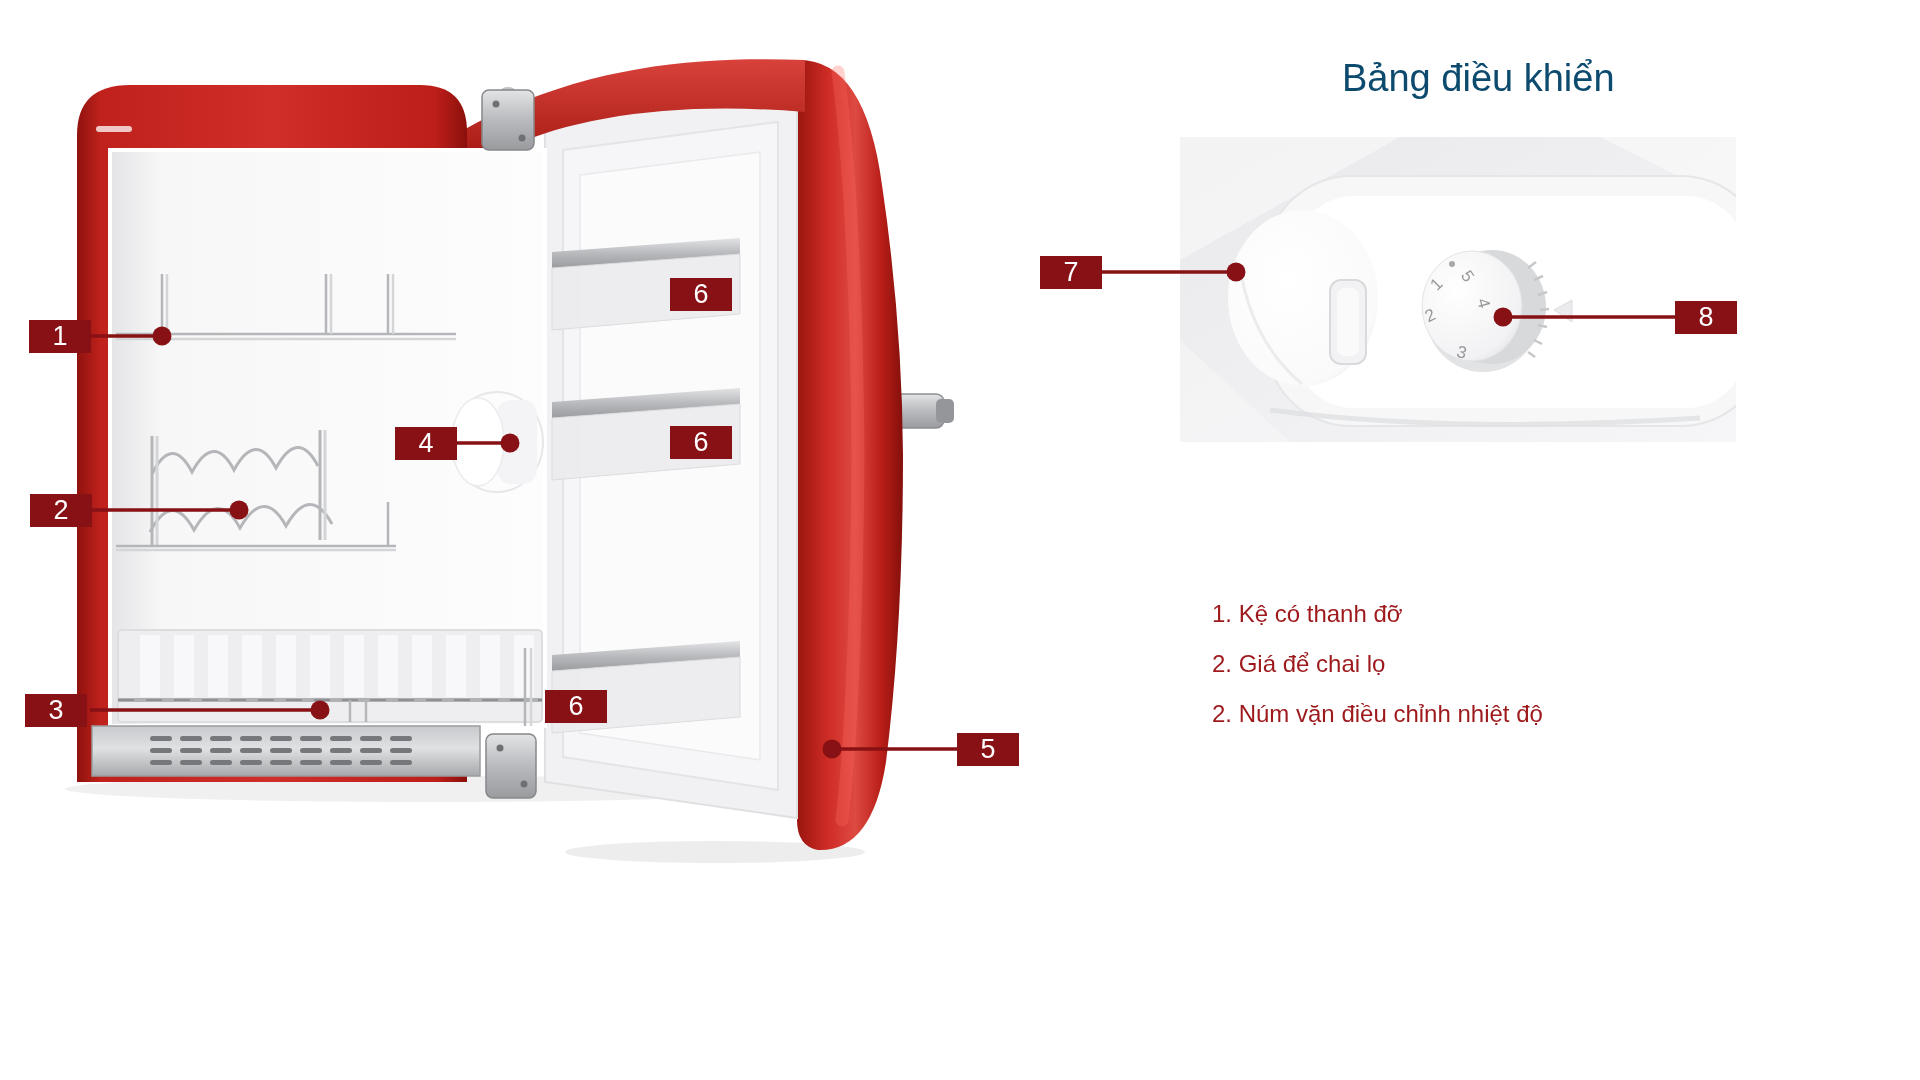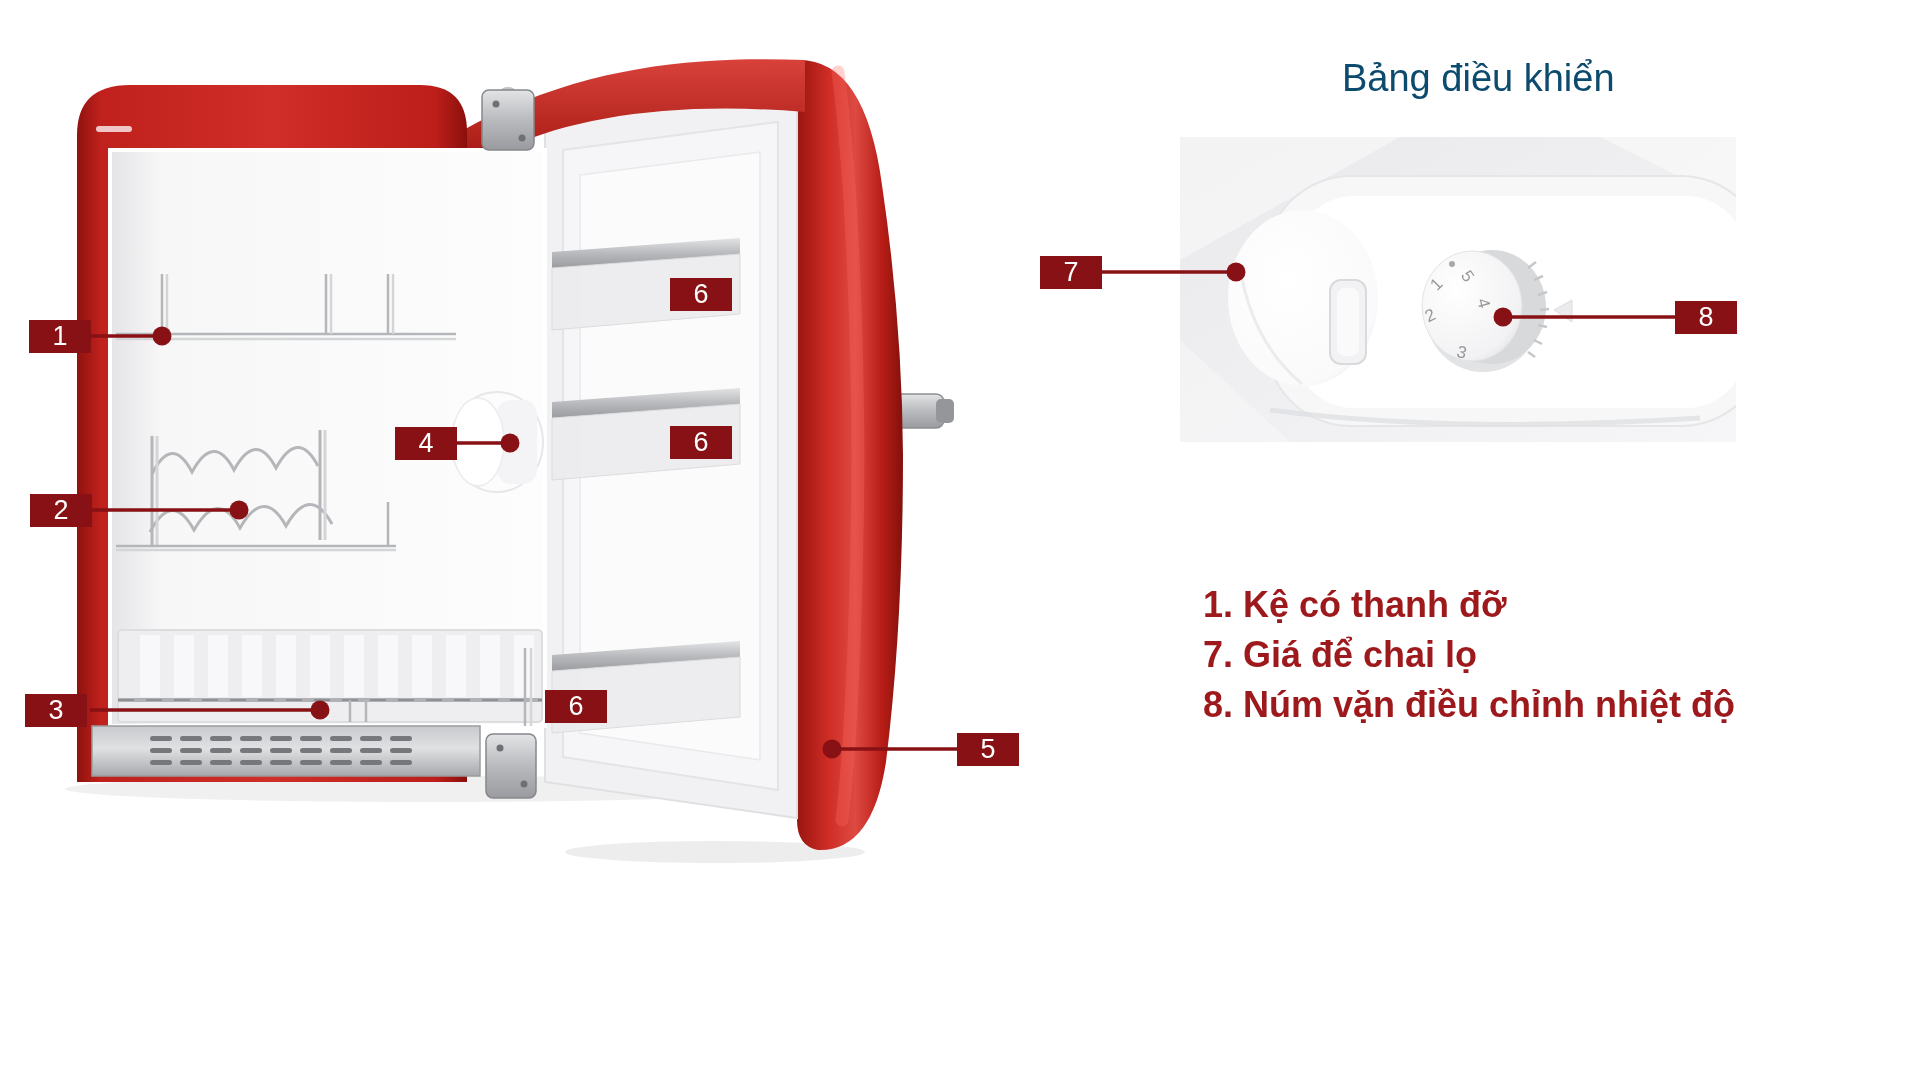--- a/index.html
+++ b/index.html
@@ -4,22 +4,22 @@
 <style>
   html,body{margin:0;padding:0;background:#fff;}
   #stage{position:relative;width:1920px;height:1080px;background:#ffffff;overflow:hidden;
          font-family:"Liberation Sans",sans-serif;}
   #art{position:absolute;left:0;top:0;}
   svg text{font-family:"Liberation Sans",sans-serif;}
   .co{position:absolute;width:62px;height:33px;background:#871114;color:#ffffff;
       display:flex;align-items:center;justify-content:center;
       font-size:27px;line-height:1;letter-spacing:0;}
   .panel-title{position:absolute;left:1342px;top:57px;font-size:38px;color:#0c4a6e;white-space:nowrap;}
-  ol.legend{position:absolute;left:1199px;top:576px;margin:4px;padding:0;list-style:none;
-            font-size:36px;line-height:50px;color:#9d191c;font-weight:bold;}
+  ol.legend{position:absolute;left:1199px;top:576px;margin:13px;padding:0;list-style:none;
+            font-size:24px;line-height:50px;color:#9d191c;}
   ol.legend li{white-space:nowrap;}
 </style>
 </head>
 <body>
 
 <div id="stage">
 
   <svg id="art" width="1920" height="1080" viewBox="0 0 1920 1080">
     <defs>
       <linearGradient id="gr-cab" x1="0" y1="0" x2="1" y2="0">
@@ -284,17 +284,17 @@
   <div class="co" style="left:670px;top:278px">6</div>
   <div class="co" style="left:670px;top:426px">6</div>
   <div class="co" style="left:545px;top:690px">6</div>
   <div class="co" style="left:1040px;top:256px">7</div>
   <div class="co" style="left:1675px;top:301px">8</div>
 
   <div class="panel-title">Bảng điều khiển</div>
 
   <ol class="legend">
     <li>1. Kệ có thanh đỡ</li>
-    <li>7. Giá để chai lọ</li>
-    <li>8. Núm vặn điều chỉnh nhiệt độ</li>
+    <li>2. Giá để chai lọ</li>
+    <li>2. Núm vặn điều chỉnh nhiệt độ</li>
   </ol>
 
 </div>
 
 </body></html>

